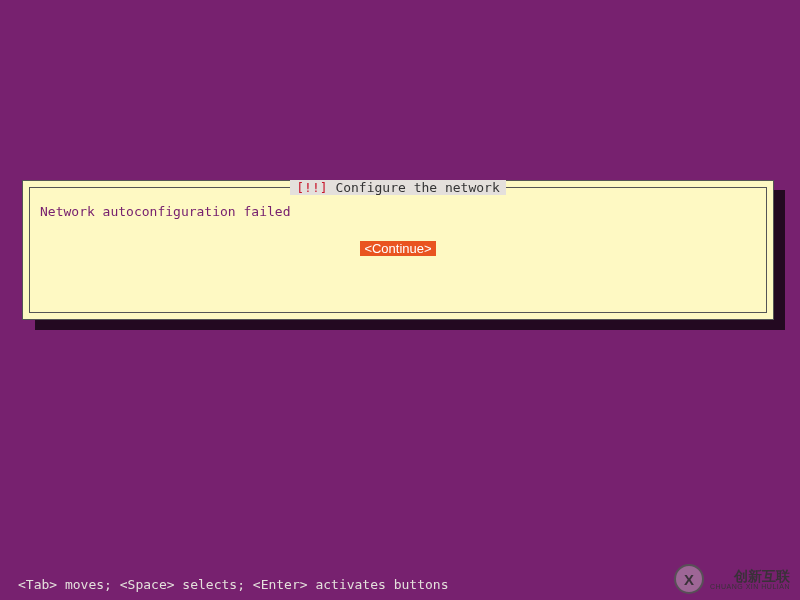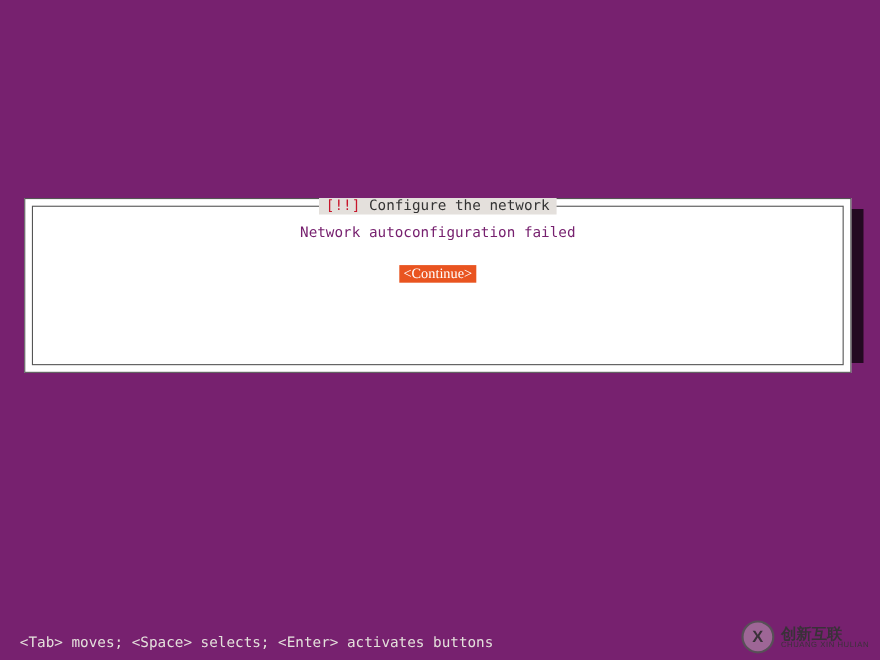--- a/index.html
+++ b/index.html
@@ -21,22 +21,22 @@
     width: 750px;
     height: 140px;
     background: rgba(0,0,0,0.7);
   }
 
   .dialog {
     position: absolute;
     top: 180px;
     left: 22px;
     width: 752px;
-    height: 159px;
-    background: #ffffff;
+    height: 140px;
+    background: #fef9c3;
     border: 1px solid #555;
   }
 
   .dialog-inner {
     position: absolute;
     top: 6px;
     left: 6px;
     right: 6px;
     bottom: 6px;
     border: 1px solid #555;
@@ -56,38 +56,37 @@
     color: #333;
   }
   .dialog-title .bang {
     color: #C7162B;
   }
 
   .dialog-body {
     padding: 16px 10px 0 10px;
   }
   .subtitle {
-    text-align: center;
     color: #77216F;
     margin-bottom: 2px;
   }
   .message {
     color: #333;
     line-height: 1.15;
   }
   .continue-wrap {
     text-align: center;
     margin-top: 22px;
   }
   .continue-btn {
     display: inline-block;
     background: #E95420;
     color: #fff;
     padding: 0 4px;
-    font-family: Liberation Serif, serif;
+    font-family: Liberation Sans, sans-serif;
     font-size: inherit;
     border: none;
     cursor: pointer;
     text-align: center;
   }
 
   .footer-help {
     position: absolute;
     bottom: 8px;
     left: 18px;
@@ -115,20 +114,21 @@
     font-weight: bold;
     font-size: 15px;
     font-family: sans-serif;
     background: rgba(228,224,220,0.4);
   }
   .watermark-text {
     font-family: sans-serif;
     font-weight: bold;
     font-size: 14px;
     line-height: 1;
+    text-align: right;
   }
   .watermark-sub {
     font-family: sans-serif;
     font-size: 7px;
     letter-spacing: 0.5px;
   }
 </style>
 </head>
 <body>
 

